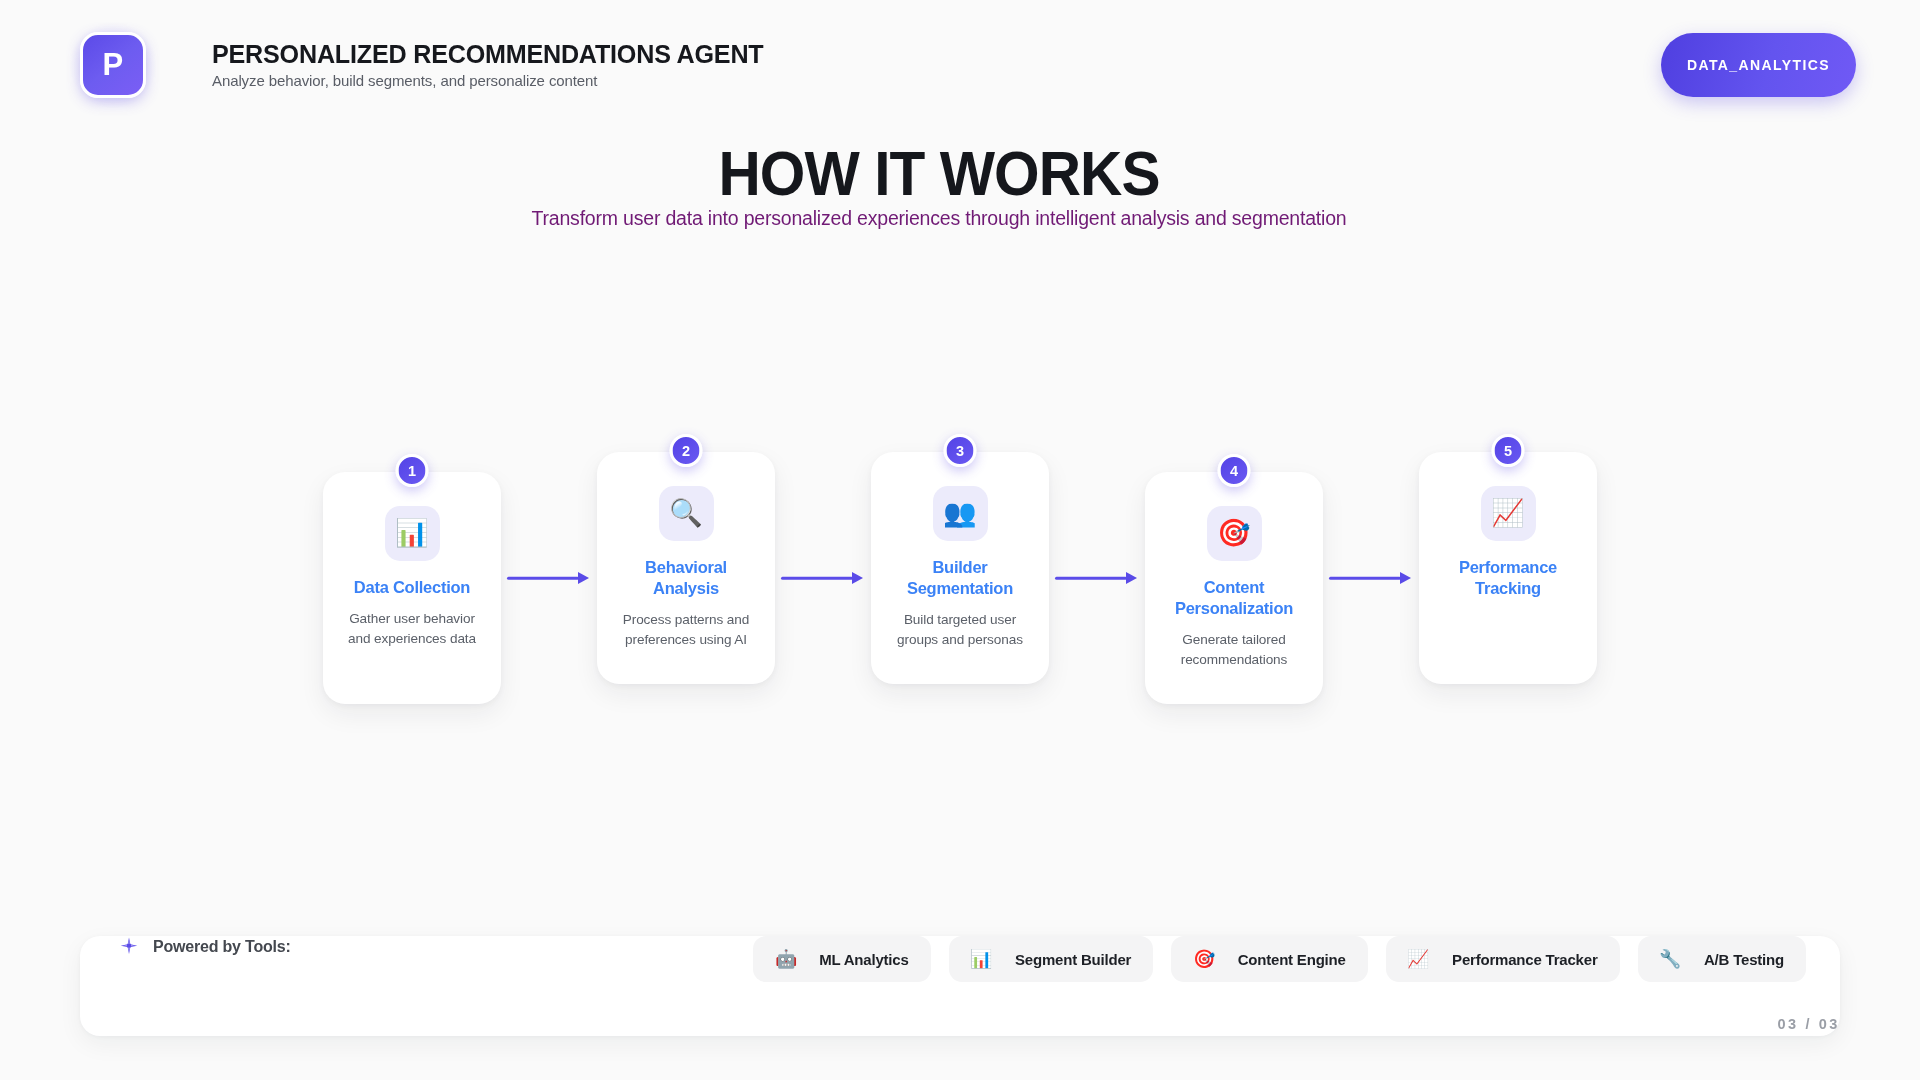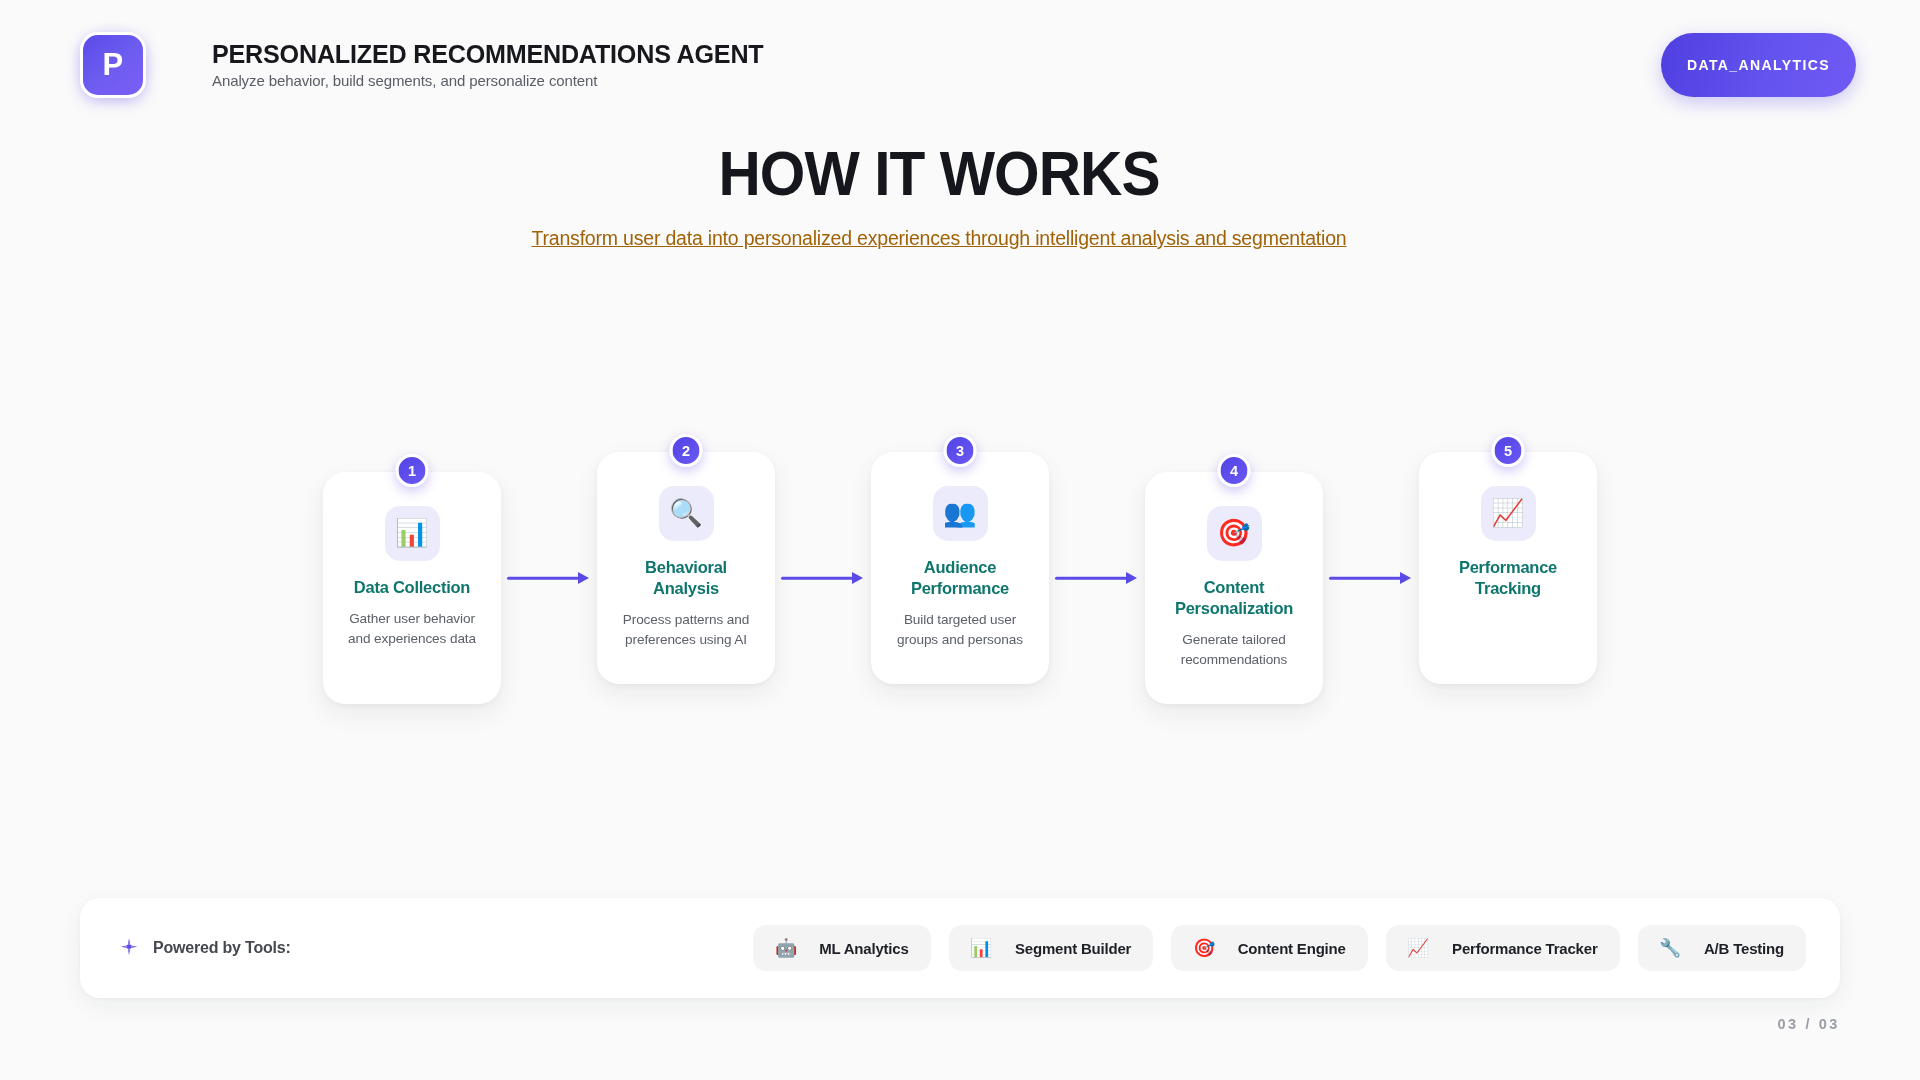--- a/index.html
+++ b/index.html
@@ -109,25 +109,23 @@
   .hero-title {
     font-size: 63px;
     font-weight: bold;
     color: #15171c;
     letter-spacing: -1px;
     line-height: 1.06;
     transform: scaleX(0.93);
   }
 
   .hero-sub {
-    margin-top: 20px;
     font-size: 19.5px;
-    color: #a16207;
+    color: #701a75;
     letter-spacing: -0.2px;
-    text-decoration: underline;
   }
 
   
   .flow {
     position: absolute;
     left: 0;
     top: 418px;
     width: 1920px;
     height: 320px;
     display: flex;
@@ -178,21 +176,21 @@
     display: flex;
     align-items: center;
     justify-content: center;
     font-size: 27px;
     line-height: 1;
   }
 
   .step-title {
     font-size: 16.5px;
     font-weight: bold;
-    color: #0f766e;
+    color: #3b82f6;
     line-height: 1.28;
     letter-spacing: -0.25px;
     margin-bottom: 11px;
   }
 
   .step-desc {
     font-size: 13.6px;
     color: #5b6069;
     line-height: 1.45;
     letter-spacing: -0.1px;
@@ -225,28 +223,28 @@
     width: 0; height: 0;
     border-top: 6.5px solid transparent;
     border-bottom: 6.5px solid transparent;
     border-left: 11px solid #5b4ce9;
   }
 
   
   .tools-bar {
     position: absolute;
     left: 80px;
-    top: 898px;
+    top: 936px;
     width: 1760px;
     height: 100px;
     background: #ffffff;
     border-radius: 20px;
     box-shadow: 0 8px 24px rgba(26,28,40,0.055), 0 1px 4px rgba(26,28,40,0.04);
     display: flex;
-    align-items: center;
+    align-items: flex-start;
     padding: 0 34px 0 38px;
   }
 
   .tools-label {
     display: flex;
     align-items: center;
     gap: 13px;
     flex: 0 0 auto;
   }
 
@@ -349,21 +347,21 @@
   </div>
 
   <div class="arrow">
     <div class="line"></div>
     <div class="head"></div>
   </div>
 
   <div class="step up">
     <div class="step-badge">3</div>
     <div class="step-icon">👥</div>
-    <div class="step-title">Audience Performance</div>
+    <div class="step-title">Builder Segmentation</div>
     <div class="step-desc">Build targeted user groups and personas</div>
   </div>
 
   <div class="arrow">
     <div class="line"></div>
     <div class="head"></div>
   </div>
 
   <div class="step down">
     <div class="step-badge">4</div>

